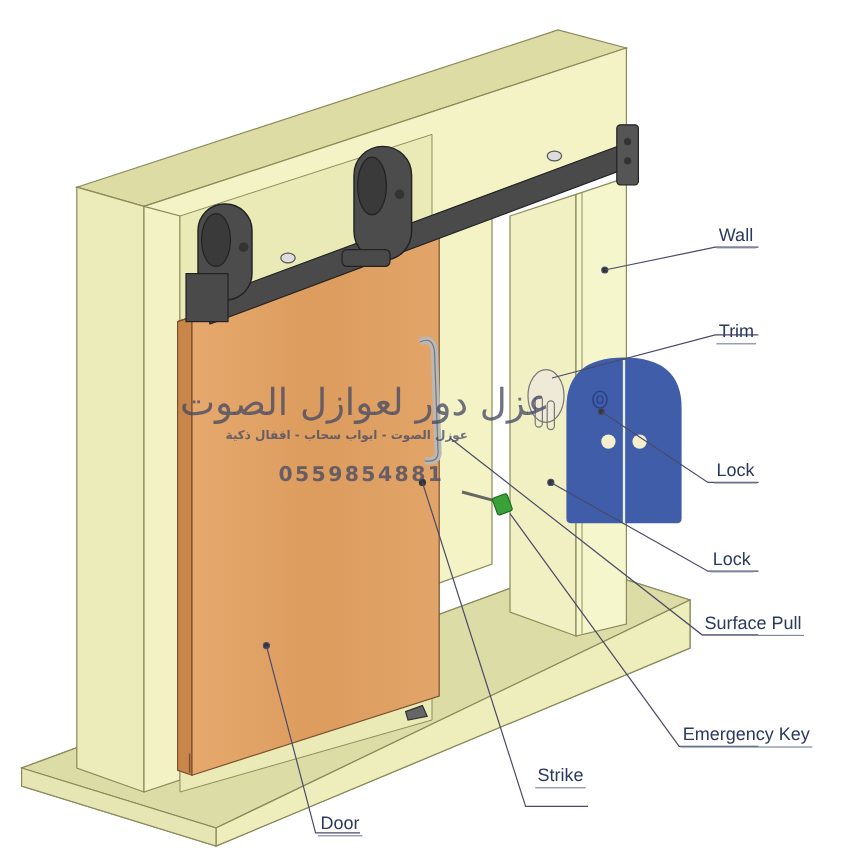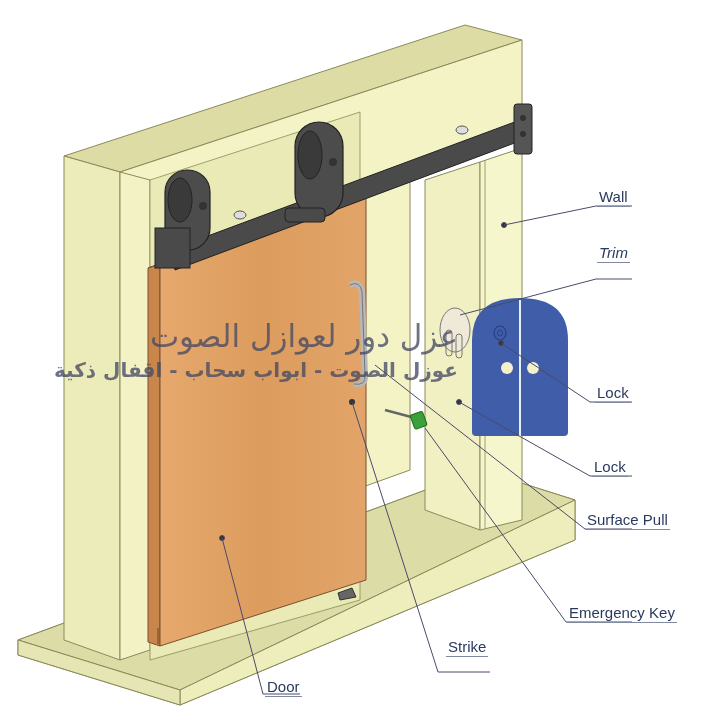--- a/index.html
+++ b/index.html
@@ -7,21 +7,21 @@
          font-family: "Liberation Sans", sans-serif; }
   #stage { position: absolute; left: 0; top: 0; width: 715px; height: 716px; }
   .callout-label {
     position: absolute; font-family: "Liberation Sans", sans-serif;
     font-size: 15px; color: #2a3a5e; white-space: nowrap;
     border-bottom: 1.5px solid #7f8aa0; padding: 0 2px 1px 2px; line-height: 17px;
   }
   .wm { position: absolute; color: rgba(70,74,100,0.78); white-space: nowrap;
         font-family: "DejaVu Sans", sans-serif; direction: rtl; }
   .wm-title { font-size: 31px; left: 188px; top: 318px; width: 270px; text-align: right; }
-  .wm-sub { font-size: 20px; font-weight: bold; left: 188px; top: 358px; width: 270px; text-align: left; }
+  .wm-sub { font-size: 10px; font-weight: bold; left: 188px; top: 358px; width: 270px; text-align: left; }
   .wm-phone { font-size: 17px; font-weight: bold; left: 232px; top: 386px; letter-spacing: 2px; direction: ltr; }
 </style>
 </head>
 <body>
 
 <div id="stage">
   <svg width="715" height="716" viewBox="0 0 715 716" xmlns="http://www.w3.org/2000/svg">
     <defs>
       <linearGradient id="woodGrad" x1="0" y1="0" x2="1" y2="0">
         <stop offset="0" stop-color="#e6a86c"></stop>
@@ -124,24 +124,25 @@
       <polyline points="375,365 585,529 632,529"></polyline>
       <polyline points="425,428 566,622 632,622"></polyline>
       <polyline points="352,402 438,672 490,672"></polyline>
       <circle cx="222" cy="538" r="2.5" fill="#333"></circle>
       <polyline points="222,538 263,694 300,694"></polyline>
     </g>
   </svg>
 
   
   <span class="callout-label" style="left:597px; top:188px;">Wall</span>
-  <span class="callout-label" style="left:597px; top:244px;font-style:italic;">Trim</span>
+  <span class="callout-label" style="left:597px; top:268px;">Trim</span>
   <span class="callout-label" style="left:595px; top:384px;">Lock</span>
   <span class="callout-label" style="left:592px; top:458px;">Lock</span>
   <span class="callout-label" style="left:585px; top:511px;">Surface Pull</span>
   <span class="callout-label" style="left:567px; top:604px;">Emergency Key</span>
   <span class="callout-label" style="left:446px; top:638px;">Strike</span>
   <span class="callout-label" style="left:265px; top:678px;">Door</span>
 
   
   <div class="wm wm-title">عزل دور لعوازل الصوت</div>
   <div class="wm wm-sub">عوزل الصوت - ابواب سحاب - اقفال ذكية</div>
+  <div class="wm wm-phone">0559854881</div>
 </div>
 
 </body></html>

